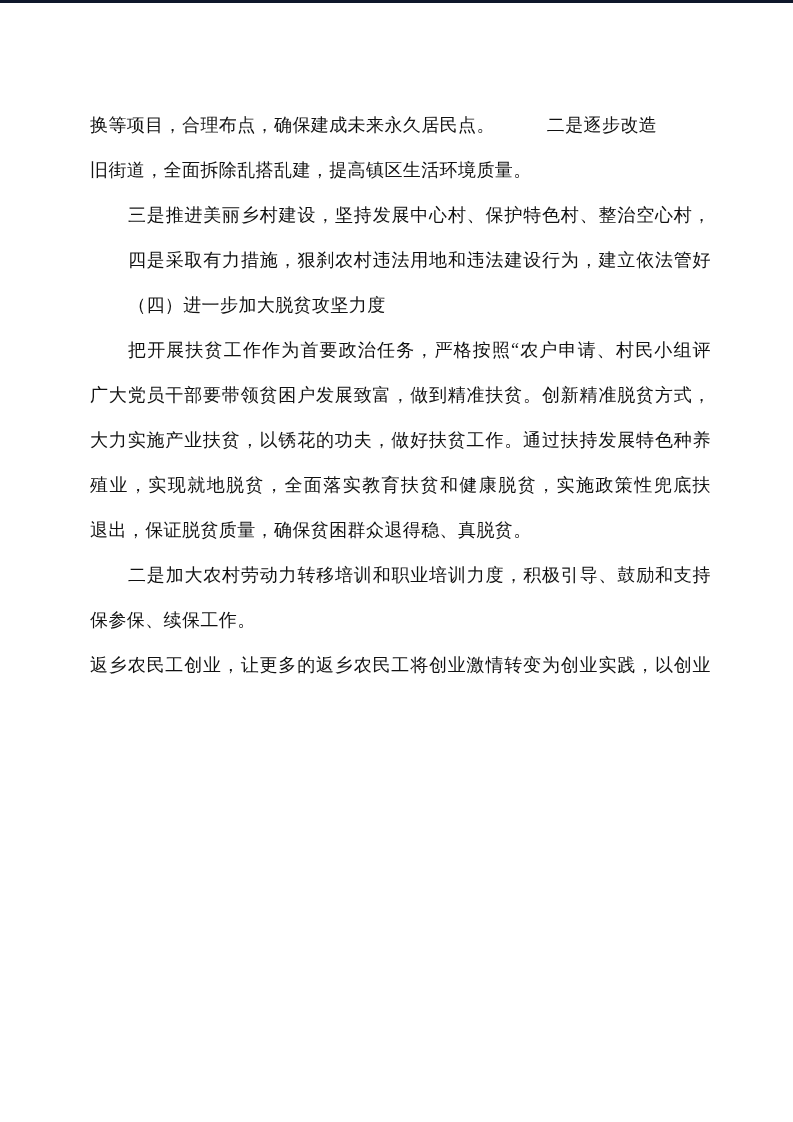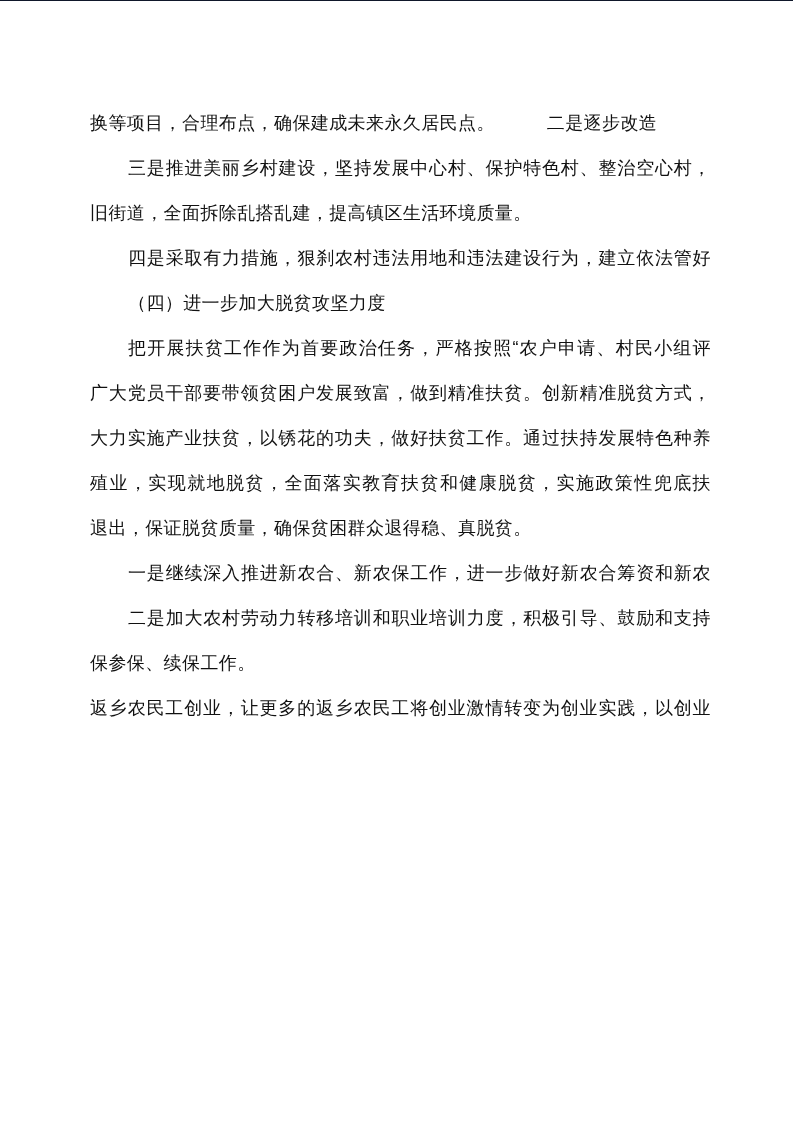--- a/index.html
+++ b/index.html
@@ -6,23 +6,23 @@
     margin: 0;
     padding: 0;
     background: #ffffff;
   }
   .page {
     position: relative;
     width: 793px;
     height: 1122px;
     background: #ffffff;
     color: #111111;
-    font-family: Liberation Sans, sans-serif;
+    font-family: Liberation Serif, serif;
     overflow: hidden;
-    border-top: 1px solid #0f172a;
+    border-top: 3px solid #0f172a;
     box-sizing: border-box;
   }
   .doc-body {
     position: absolute;
     left: 90px;
     top: 100px;
     width: 621px;
   }
   .line {
     height: 45px;
@@ -45,27 +45,26 @@
     height: 1px;
     vertical-align: middle;
   }
 </style>
 </head>
 <body>
 
 <div class="page" style="background: rgb(255, 255, 255); color: rgb(17, 17, 17);">
   <div class="doc-body" id="doc-body">
       <div class="line"><span>换等项目，合理布点，确保建成未来永久居民点。</span><span class="gap" style="width: 52px;"></span><span>二是逐步改造</span></div>
+      <div class="line"><span>旧街道，全面拆除乱搭乱建，提高镇区生活环境质量。</span></div>
       <div class="line indent fill"><span>三是推进美丽乡村建设，坚持发展中心村、保护特色村、整治空心村，</span></div>
-      <div class="line"><span>旧街道，全面拆除乱搭乱建，提高镇区生活环境质量。</span></div>
       <div class="line indent fill"><span>四是采取有力措施，狠刹农村违法用地和违法建设行为，建立依法管好</span></div>
       <div class="line indent"><span>（四）进一步加大脱贫攻坚力度</span></div>
       <div class="line indent fill"><span>把开展扶贫工作作为首要政治任务，严格按照“农户申请、村民小组评</span></div>
       <div class="line fill"><span>广大党员干部要带领贫困户发展致富，做到精准扶贫。创新精准脱贫方式，</span></div>
       <div class="line fill"><span>大力实施产业扶贫，以锈花的功夫，做好扶贫工作。通过扶持发展特色种养</span></div>
       <div class="line fill"><span>殖业，实现就地脱贫，全面落实教育扶贫和健康脱贫，实施政策性兜底扶贫，</span></div>
       <div class="line"><span>退出，保证脱贫质量，确保贫困群众退得稳、真脱贫。</span></div>
-      <div class="line indent fill"><span>一是继续深入推进新农合、新农保工作，进一步做好新农合筹资和新农</span></div>
       <div class="line indent fill"><span>二是加大农村劳动力转移培训和职业培训力度，积极引导、鼓励和支持</span></div>
       <div class="line"><span>保参保、续保工作。</span></div>
       <div class="line fill"><span>返乡农民工创业，让更多的返乡农民工将创业激情转变为创业实践，以创业</span></div>
     </div>
 </div>
 
 </body></html>

